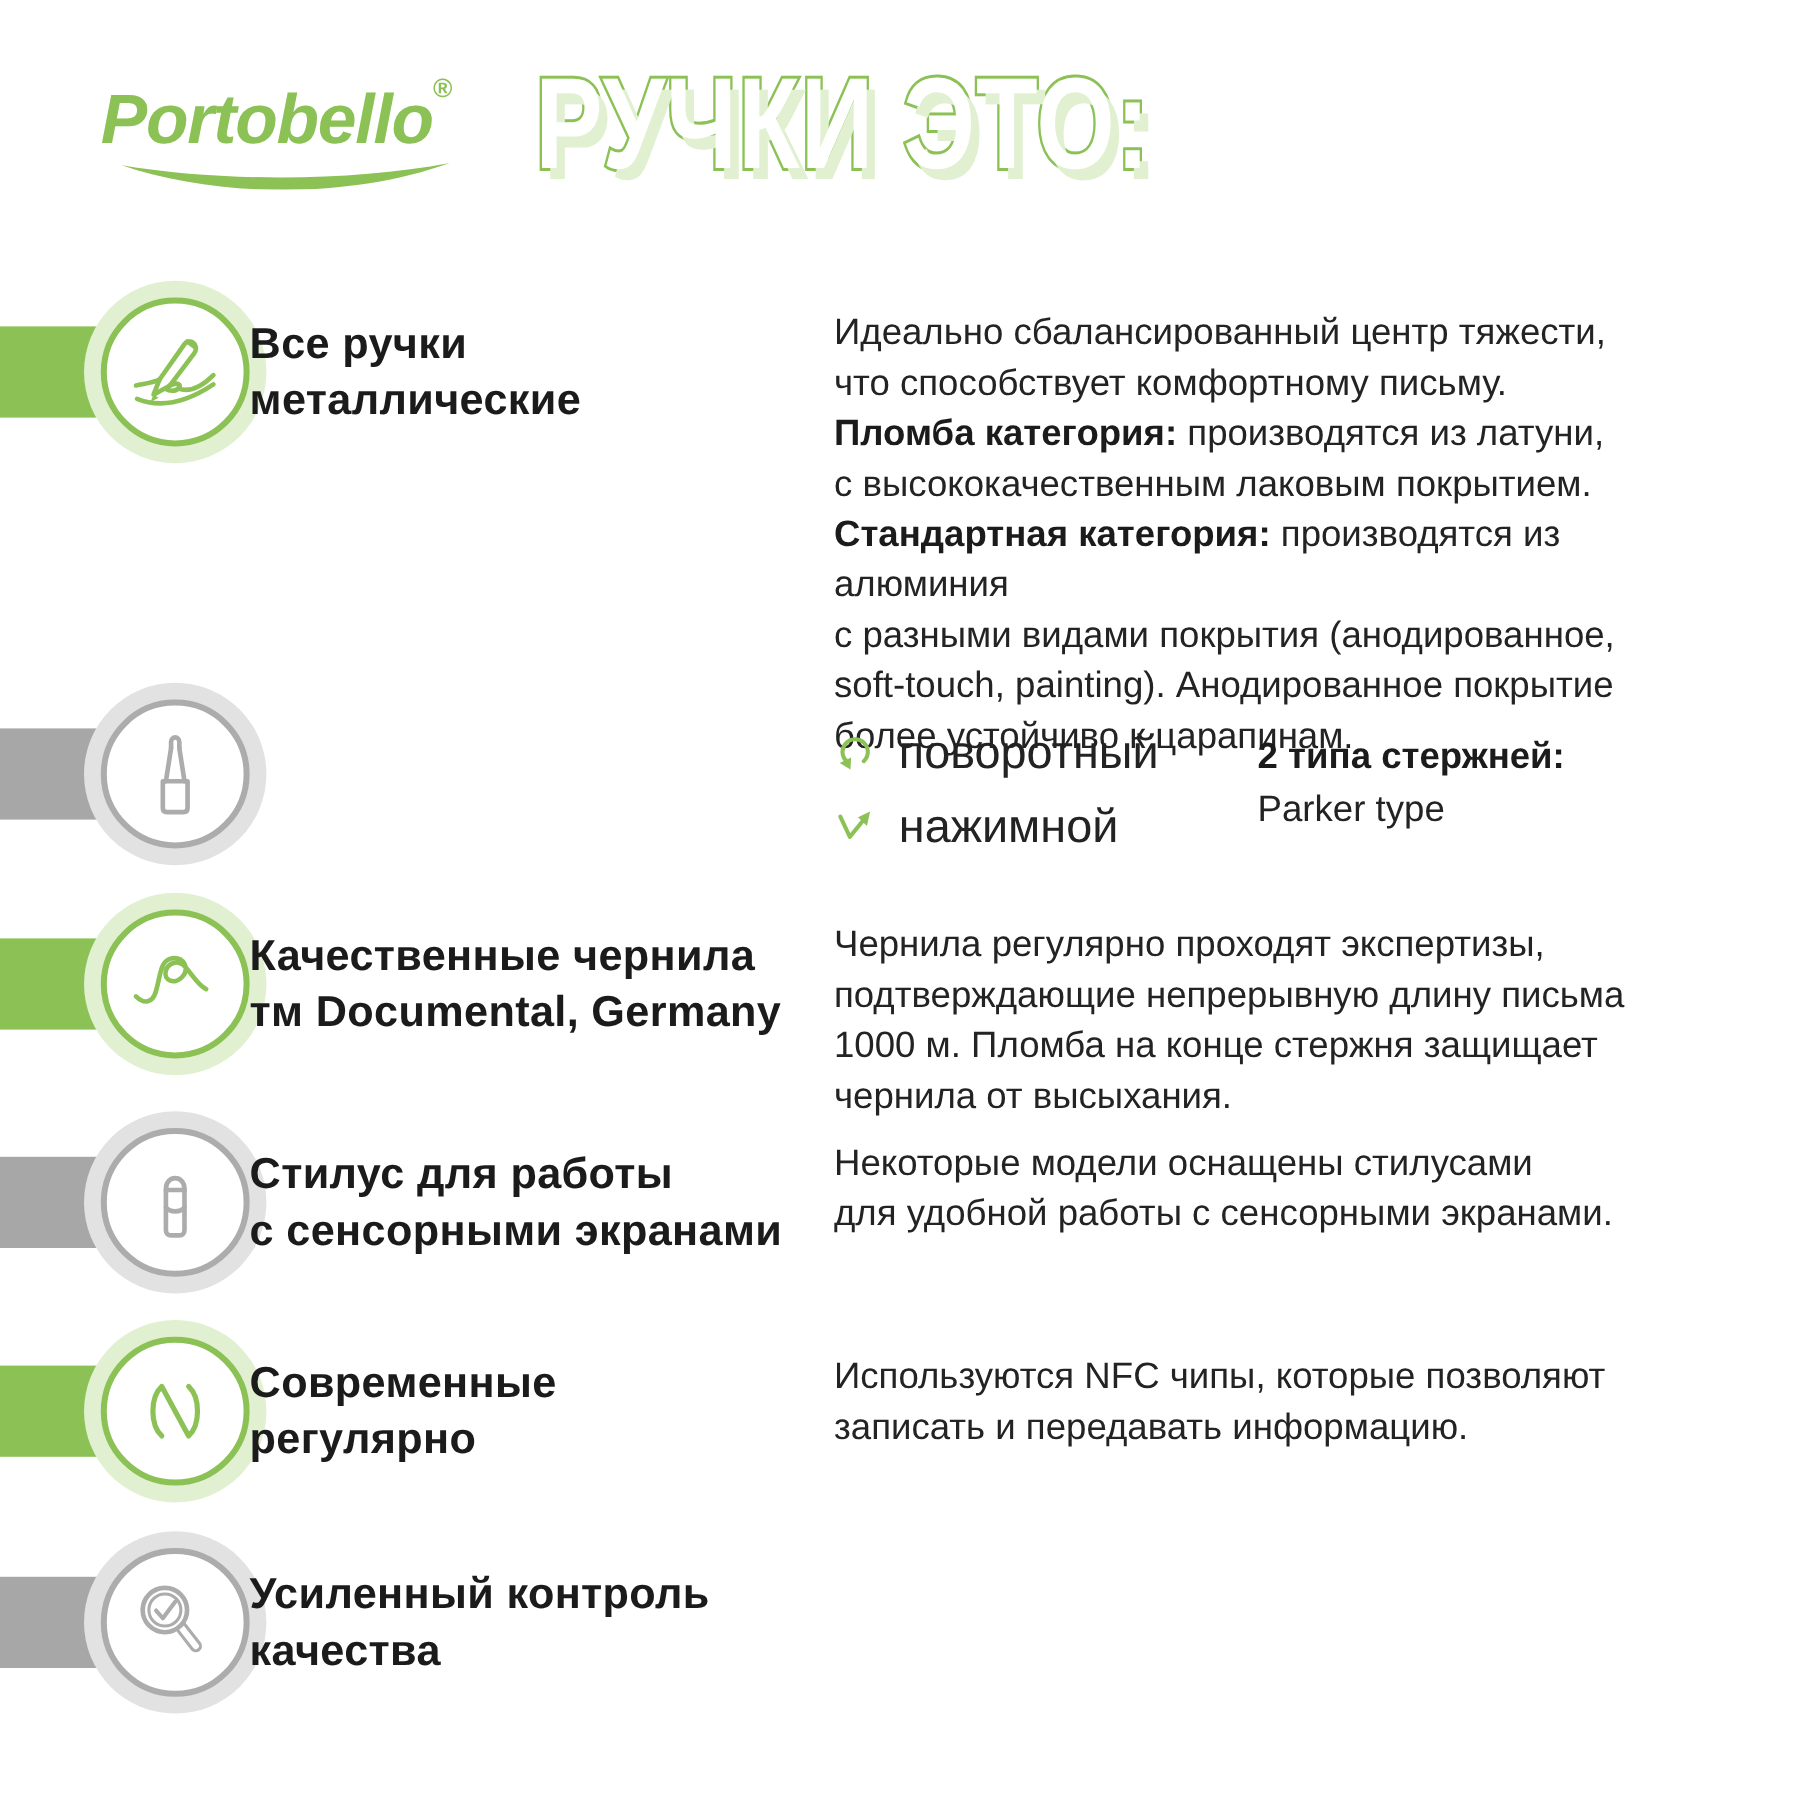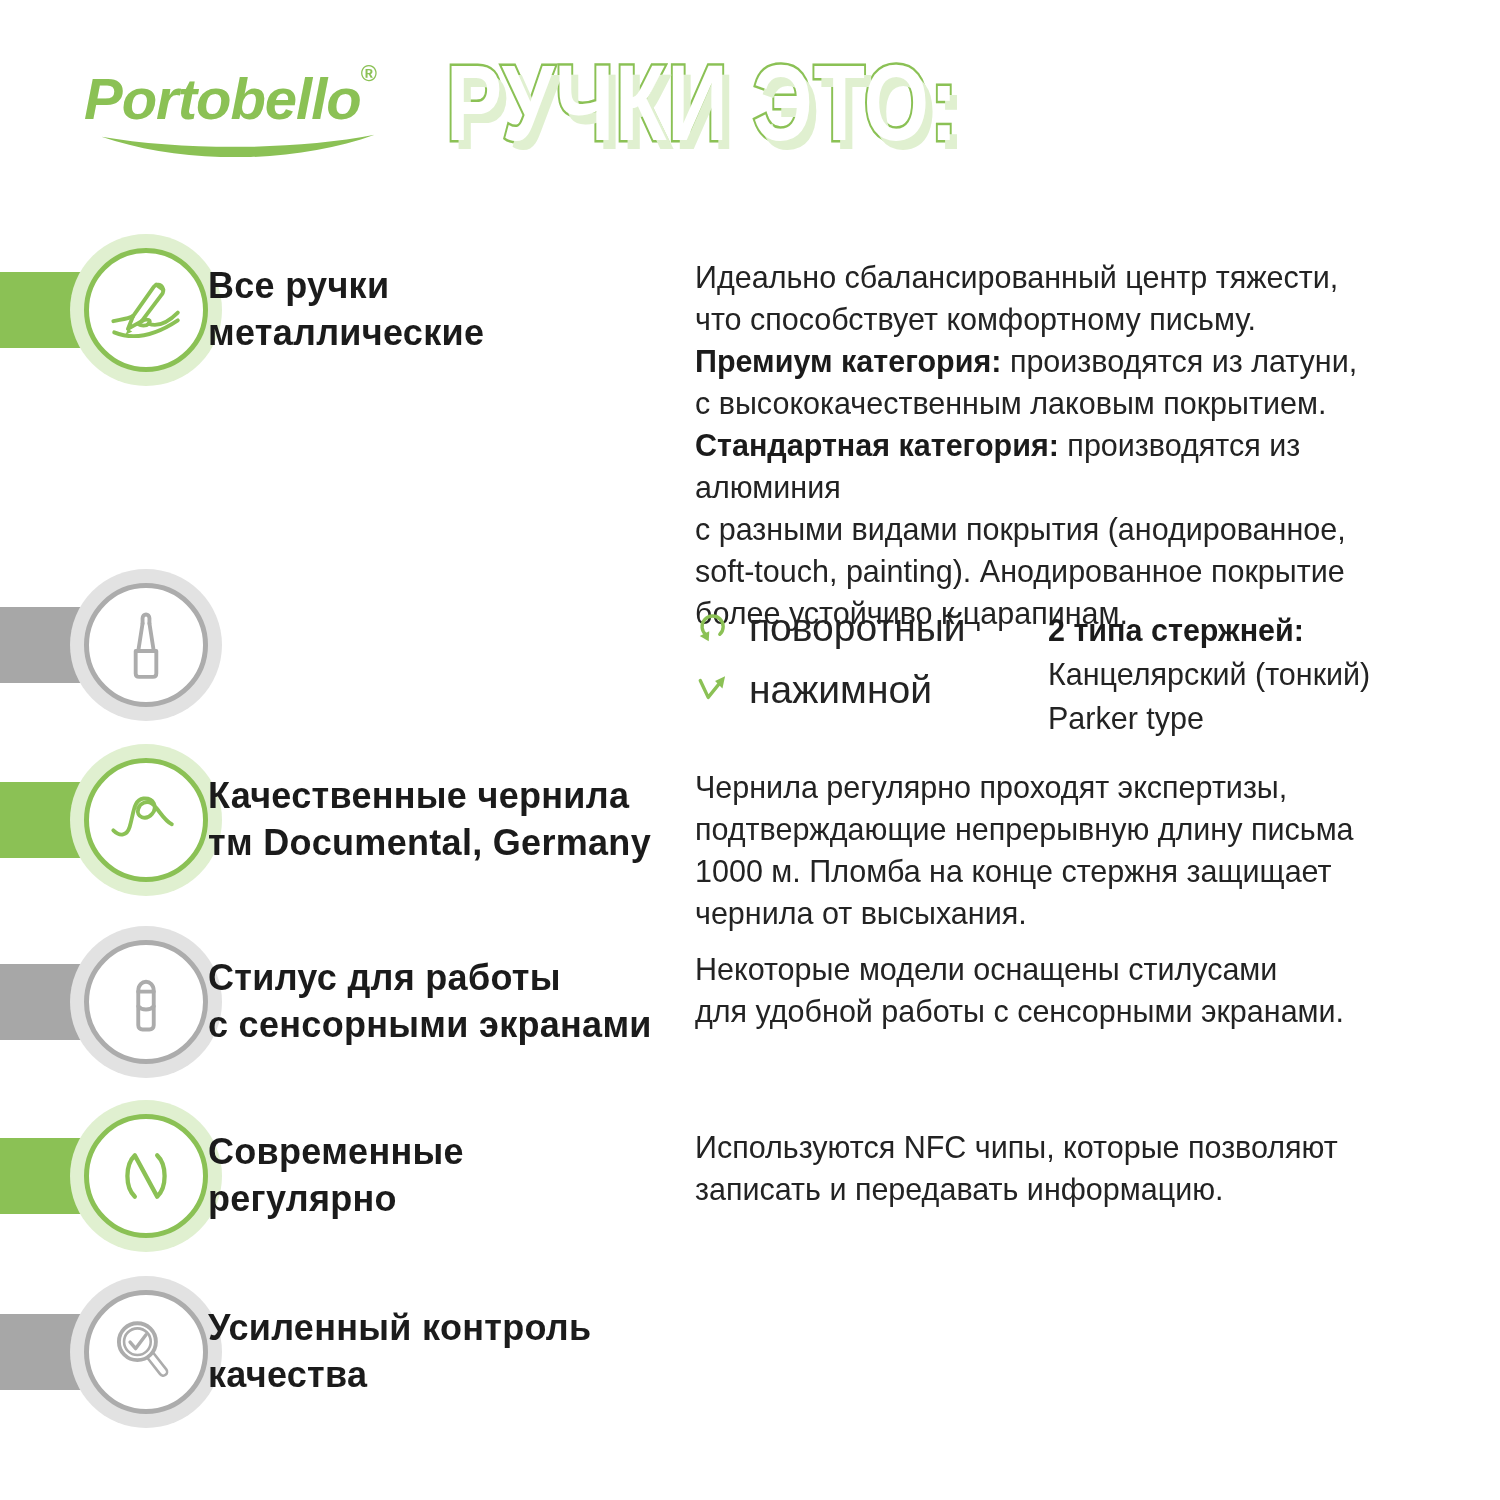--- a/index.html
+++ b/index.html
@@ -75,21 +75,21 @@
           <path d="M12,63 C21,61 29,60.5 35,57"></path>
           <path d="M13,76 C35,85 60,80 87,62"></path>
           <path d="M53,66 C64,70 76,64 87,53"></path>
         </svg>
       </div>
     </div>
     <h2 class="ftitle">Все ручки
 металлические</h2>
     <div class="desc" style="top:256px"><span>Идеально сбалансированный центр тяжести,
 что способствует комфортному письму.
-</span><span class="b">Премиум категория:</span><span> производятся из латуни,
+</span><span class="b">Пломба категория:</span><span> производятся из латуни,
 с высококачественным лаковым покрытием.
 </span><span class="b">Стандартная категория:</span><span> производятся из алюминия
 с разными видами покрытия (анодированное,
 soft-touch, painting). Анодированное покрытие
 более устойчиво к царапинам.</span></div>
   </section>
 
   <section class="feature gray" style="--cy:645px">
     <div class="bar"></div>
     <div class="badge">
@@ -113,21 +113,20 @@
       <div class="mech">
         <svg viewBox="0 0 36 36" fill="none" stroke="currentColor" stroke-width="3.2" stroke-linecap="round" stroke-linejoin="round" aria-hidden="true">
           <path d="M5,9 L12.5,25 L23,12"></path>
           <path d="M28.5,5 L19,9.5 L26,16.5 Z" fill="currentColor" stroke="none"></path>
         </svg>
         <span class="mech-label">нажимной</span>
       </div>
     </div>
     <div class="refills">
       <div class="refill-heading">2 типа стержней:</div>
-      <div>Канцелярский (тонкий)</div>
       <div>Parker type</div>
     </div>
   </section>
 
   <section class="feature green" style="--cy:820px">
     <div class="bar"></div>
     <div class="badge">
       <div class="badge-inner">
         <svg class="ficon" viewBox="0 0 100 100" fill="none" stroke="currentColor" stroke-width="4.5" stroke-linecap="round" stroke-linejoin="round" aria-hidden="true">
           <path d="M12,62 C20,70 28,68 31,58 C36,42 35,27 47,25 C59,24 64,35 57,43 C50,51 38,47 41,37 C43,30 51,27 57,31 C64,36 70,50 80,55"></path>

